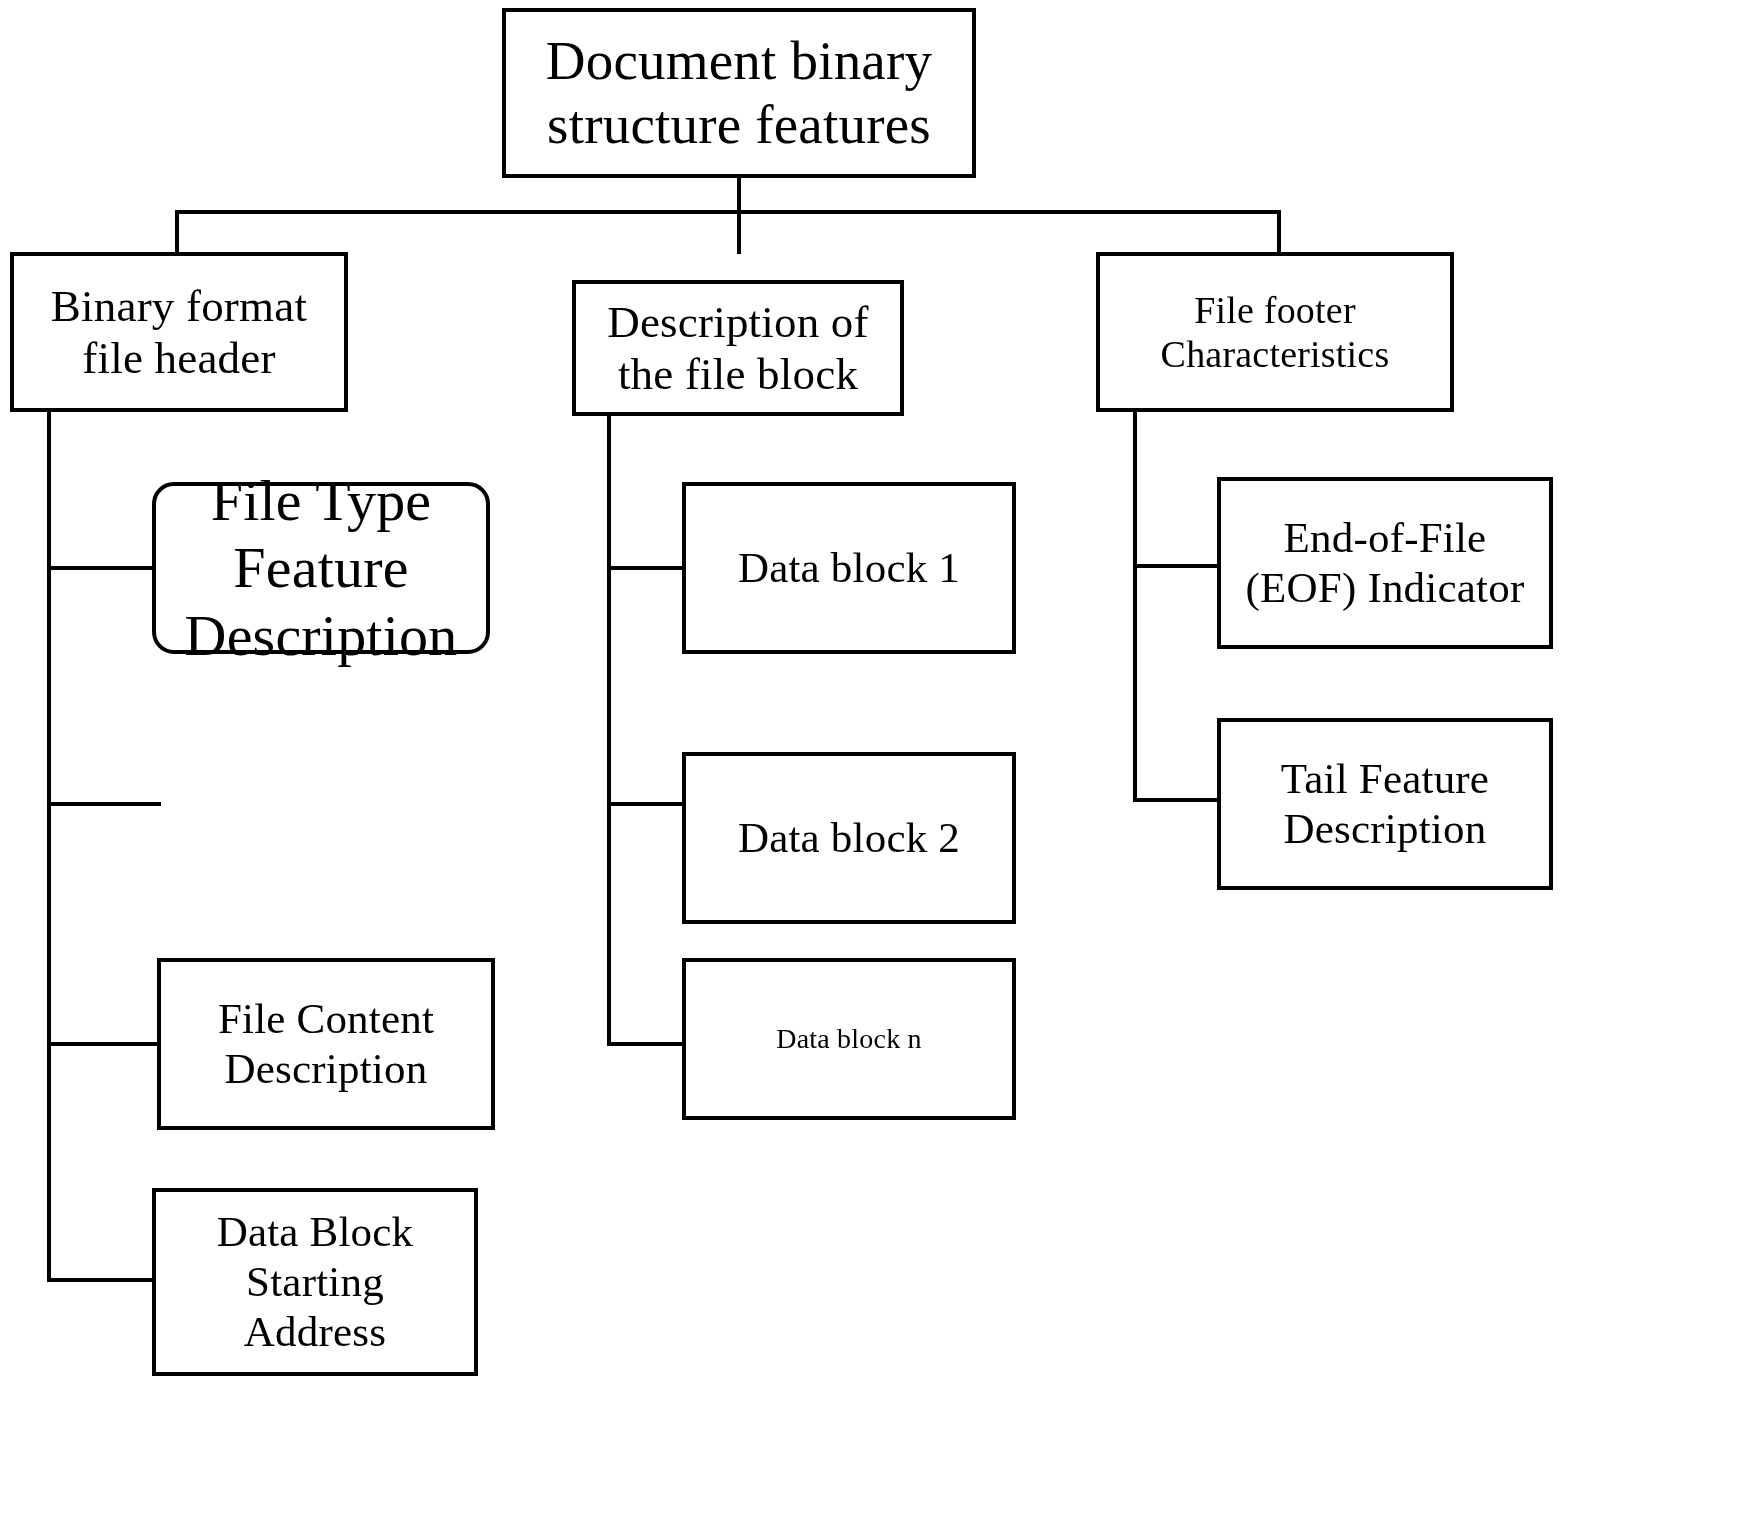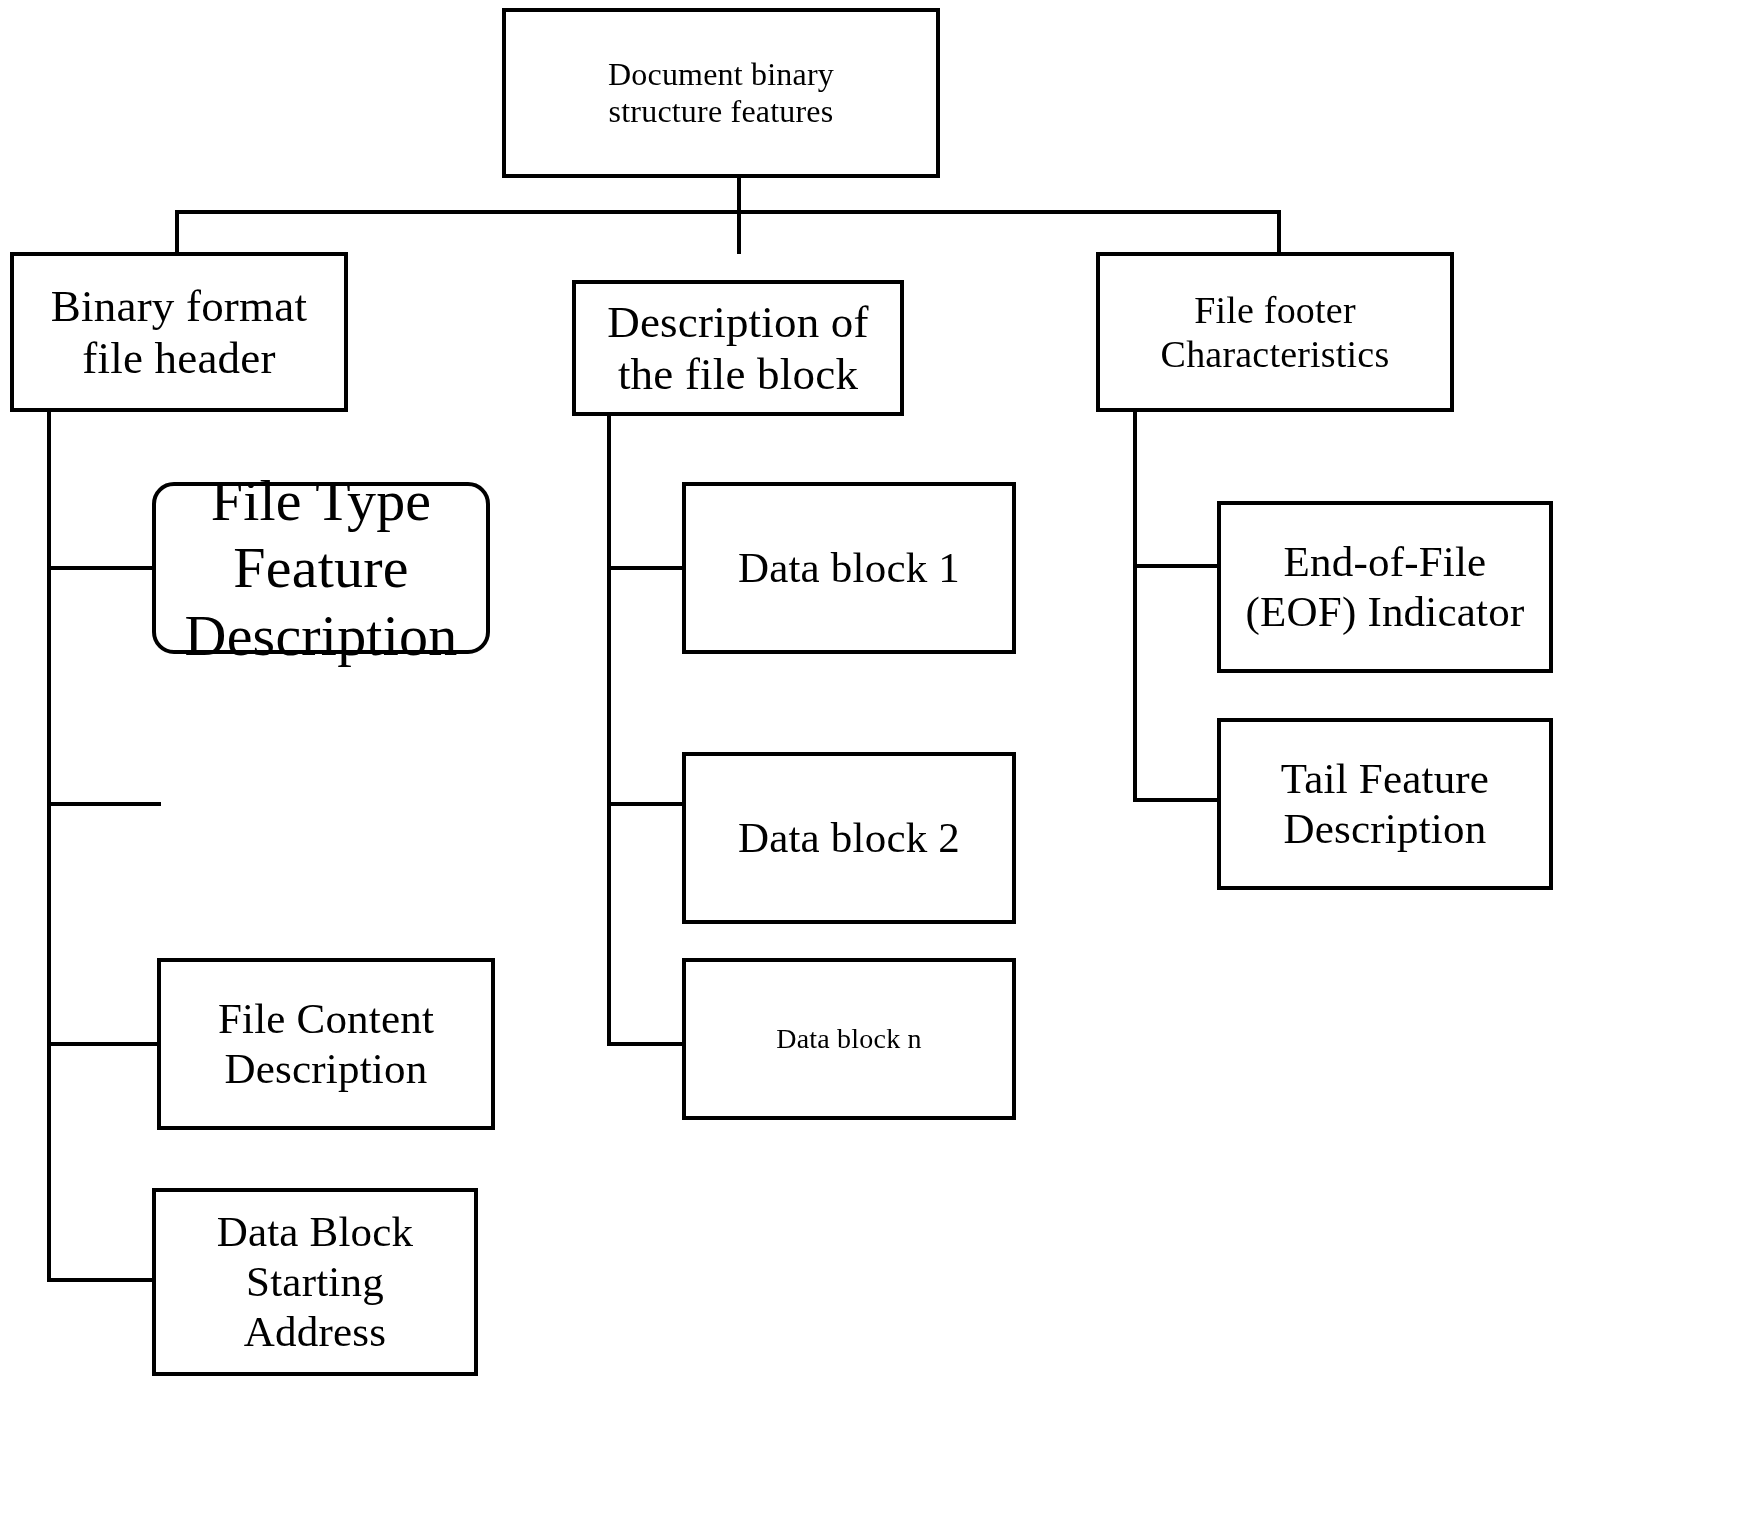--- a/index.html
+++ b/index.html
@@ -28,35 +28,35 @@
     line-height: 1.16;
     letter-spacing: 0.2px;
     z-index: 2;
   }
   .node .lbl {
     display: block;
     padding: 0 10px;
     white-space: pre-line;
   }
   
-  .n-root      { left: 502px;  top: 8px;    width: 438px;  height: 170px; font-size: 32px; }
+  .n-root      { left: 502px;  top: 8px;    width: 474px;  height: 170px; font-size: 55px; }
   .n-l1        { left: 10px;   top: 252px;  width: 338px;  height: 160px; font-size: 45px; }
   .n-l2        { left: 572px;  top: 252px;  width: 332px;  height: 136px; font-size: 45px; margin-top: 28px; }
   .n-l3        { left: 1096px; top: 252px;  width: 358px;  height: 160px; font-size: 38px; }
 
   .n-a1        { left: 152px;  top: 482px;  width: 338px;  height: 172px; font-size: 58px; border-radius: 22px; }
   .n-a2        { left: 158px;  top: 718px;  width: 338px;  height: 172px; font-size: 43px; }
   .n-a3        { left: 157px;  top: 958px;  width: 338px;  height: 172px; font-size: 43px; }
   .n-a4        { left: 152px;  top: 1188px; width: 326px;  height: 188px; font-size: 43px; }
 
   .n-b1        { left: 682px;  top: 482px;  width: 334px;  height: 172px; font-size: 43px; }
   .n-b2        { left: 682px;  top: 752px;  width: 334px;  height: 172px; font-size: 43px; }
   .n-b3        { left: 682px;  top: 958px;  width: 334px;  height: 162px; font-size: 28px; }
 
-  .n-c1        { left: 1217px; top: 477px;  width: 336px;  height: 172px; font-size: 43px; margin-top: 24px; }
+  .n-c1        { left: 1217px; top: 477px;  width: 336px;  height: 172px; font-size: 43px; }
   .n-c2        { left: 1217px; top: 718px;  width: 336px;  height: 172px; font-size: 43px; }
 
   
   .line {
     position: absolute;
     background: #000000;
     z-index: 1;
   }
   .v { width: 4px; }
   .h { height: 4px; }

